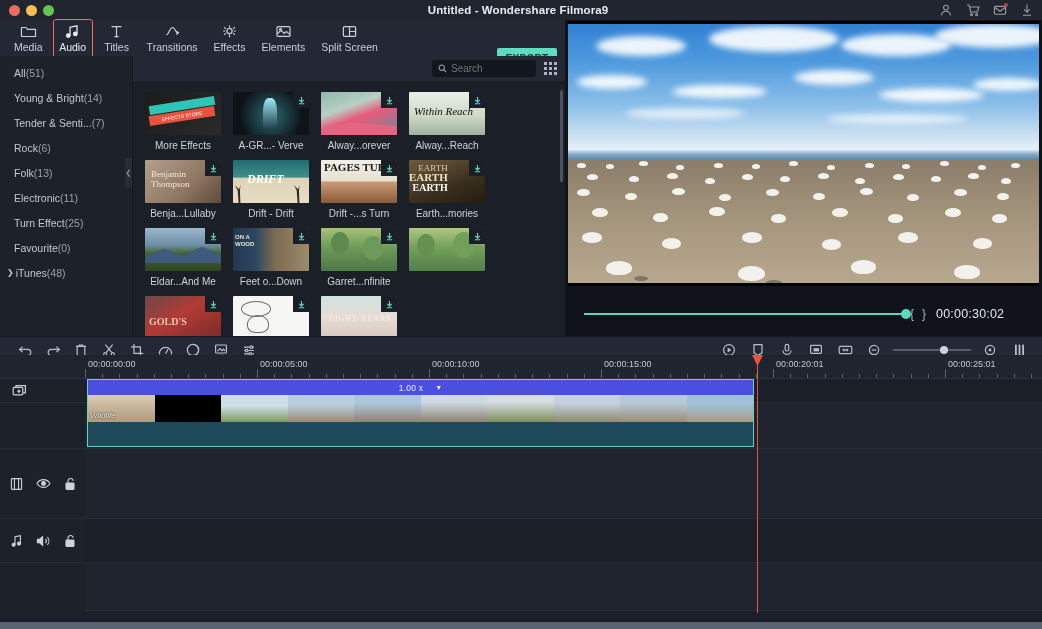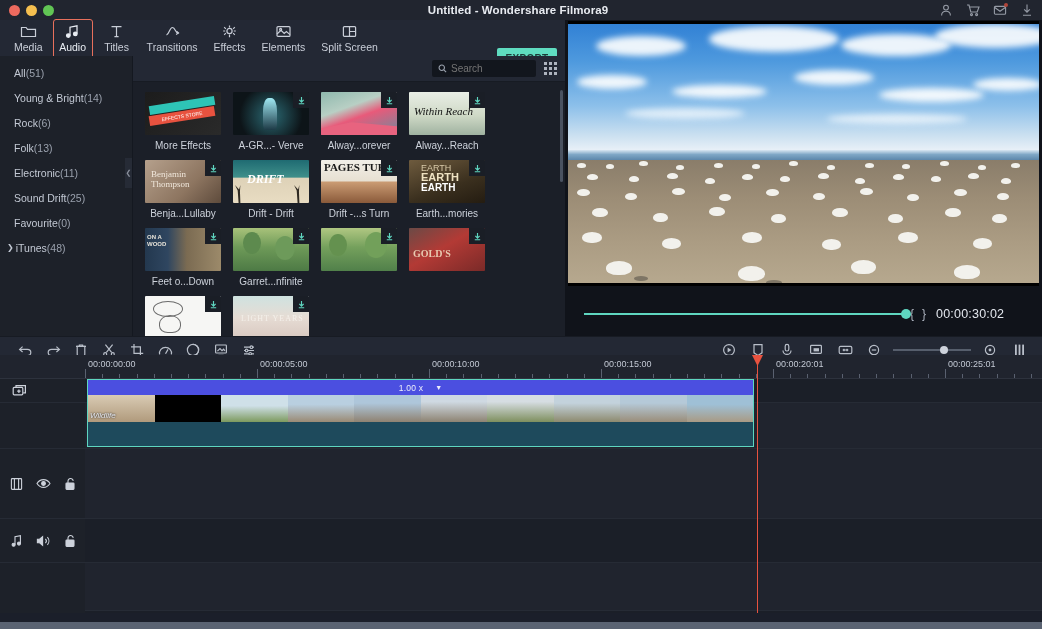--- a/index.html
+++ b/index.html
@@ -339,39 +339,45 @@
       <span class="cnt">(51)</span>
     </div>
     <div class="catrow">
       <span class="cname">
           <span>Young &amp; Bright</span>
         </span>
       <span class="cnt">(14)</span>
     </div>
     <div class="catrow">
       <span class="cname">
+          <span>Tender &amp; Senti...</span>
+        </span>
+      <span class="cnt">(7)</span>
+    </div>
+    <div class="catrow">
+      <span class="cname">
           <span>Rock</span>
         </span>
       <span class="cnt">(6)</span>
     </div>
     <div class="catrow">
       <span class="cname">
           <span>Folk</span>
         </span>
       <span class="cnt">(13)</span>
     </div>
     <div class="catrow">
       <span class="cname">
           <span>Electronic</span>
         </span>
       <span class="cnt">(11)</span>
     </div>
     <div class="catrow">
       <span class="cname">
-          <span>Sound Drift</span>
+          <span>Turn Effect</span>
         </span>
       <span class="cnt">(25)</span>
     </div>
     <div class="catrow">
       <span class="cname">
           <span>Favourite</span>
         </span>
       <span class="cnt">(0)</span>
     </div>
     <div class="catrow">
@@ -479,30 +485,41 @@
               <svg viewBox="0 0 10 10" fill="none" stroke="#5fd6c0" stroke-width="1.3">
                 <path d="M5 1v5.6M2.6 4.4 5 6.8l2.4-2.4M2 8.6h6"></path>
               </svg>
             </div>
         </div>
         <div class="tname">Drift -...s Turn</div>
       </div>
 
       <div class="tile">
         <div class="thumb" style="background:linear-gradient(160deg,#6e5b3e 0%,#3a2f1e 60%,#241c11 100%)">
-          <div style="position:absolute;left:12px;top:4px;font-family:Liberation Sans, sans-serif;font-size:9px;color:#d8c9a8;line-height:9px;text-align:left">EARTH<br><b style="font-size:11px;color:#efe2c2">EARTH</b><br><b style="font-size:10px;color:#fff">EARTH</b></div>
+          <div style="position:absolute;left:0;top:4px;font-family:Liberation Serif, serif;font-size:9px;color:#d8c9a8;line-height:9px;text-align:right">EARTH<br><b style="font-size:11px;color:#efe2c2">EARTH</b><br><b style="font-size:10px;color:#fff">EARTH</b></div>
           <div class="dlbadge">
               <svg viewBox="0 0 10 10" fill="none" stroke="#5fd6c0" stroke-width="1.3">
                 <path d="M5 1v5.6M2.6 4.4 5 6.8l2.4-2.4M2 8.6h6"></path>
               </svg>
             </div>
         </div>
         <div class="tname">Earth...mories</div>
       </div>
 
+      <div class="tile">
+        <div class="thumb" style="background:linear-gradient(180deg,#9cb8cc 0%,#6d8ea4 40%,#41602f 60%,#2d4620 100%)">
+          <div style="position:absolute;left:0;bottom:8px;width:100%;height:18px;background:#3d5b7a;clip-path:polygon(0 70%,25% 20%,50% 60%,75% 10%,100% 55%,100% 100%,0 100%)"></div>
+          <div class="dlbadge">
+              <svg viewBox="0 0 10 10" fill="none" stroke="#5fd6c0" stroke-width="1.3">
+                <path d="M5 1v5.6M2.6 4.4 5 6.8l2.4-2.4M2 8.6h6"></path>
+              </svg>
+            </div>
+        </div>
+        <div class="tname">Eldar...And Me</div>
+      </div>
 
 
       <div class="tile">
         <div class="thumb" style="background:linear-gradient(90deg,#23384f 0%,#2f4660 30%,#7b6b52 55%,#9c8a6a 100%)">
           <div style="position:absolute;left:2px;top:6px;font-size:6px;color:#e6e2d8;font-weight:bold;line-height:7px">ON A<br>WOOD</div>
           <div class="dlbadge">
               <svg viewBox="0 0 10 10" fill="none" stroke="#5fd6c0" stroke-width="1.3">
                 <path d="M5 1v5.6M2.6 4.4 5 6.8l2.4-2.4M2 8.6h6"></path>
               </svg>
             </div>

